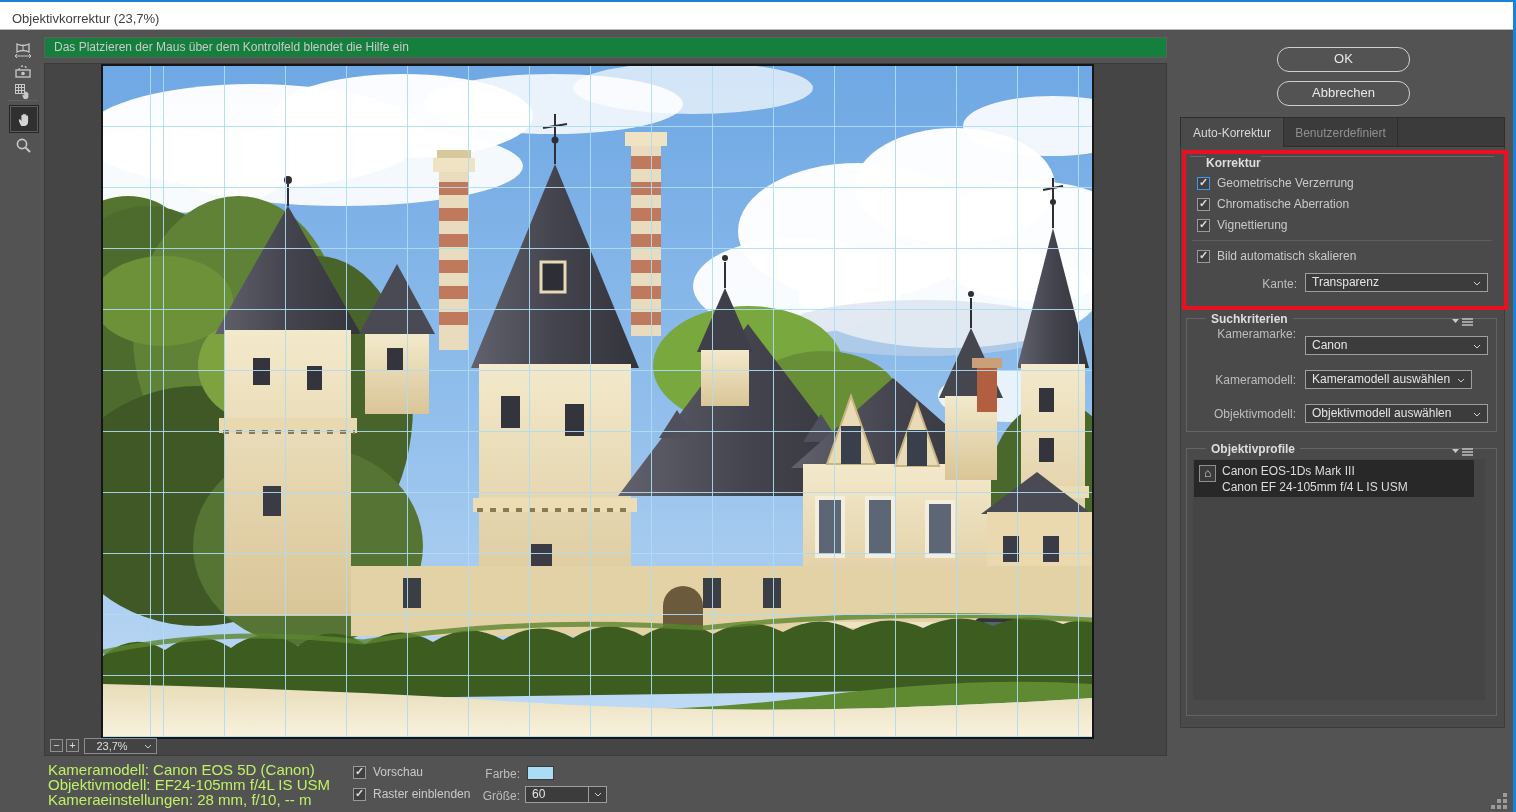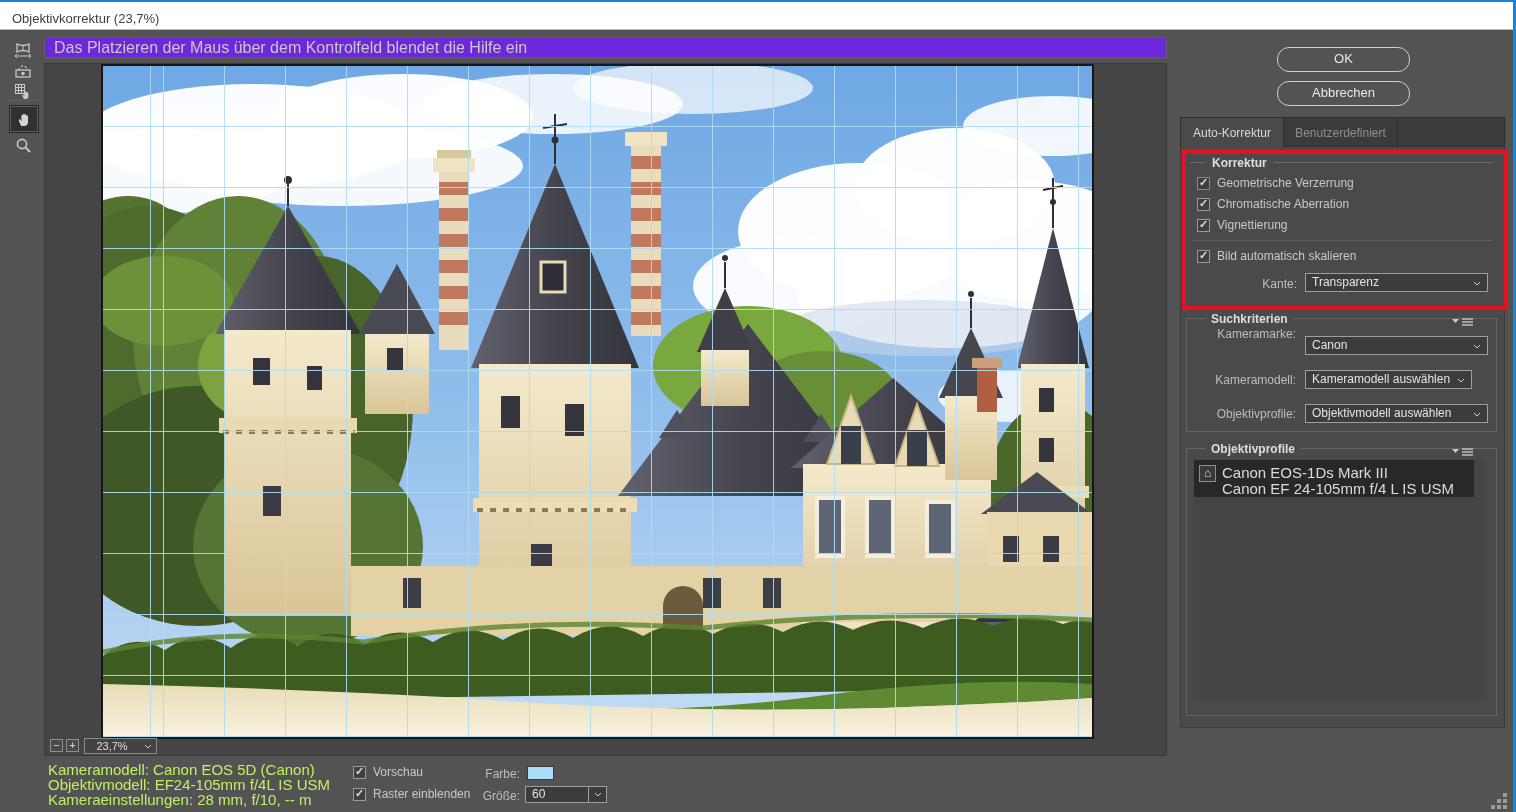--- a/index.html
+++ b/index.html
@@ -12,22 +12,22 @@
   .accent-right{right:0;top:0;width:3px;height:812px;background:#1a82d8;z-index:60}
   .titlebar{left:0;top:2px;width:1516px;height:28px;background:#ffffff;border-bottom:1px solid #b9b9b9;box-sizing:border-box}
   .title{left:12px;top:9px;font-size:13px;color:#404040}
 
   
   .tool{left:9px;width:28px;height:22px;display:flex;align-items:center;justify-content:center}
   .tool.sel{background:#303030;border:1px solid #262626;box-shadow:inset 0 0 0 1px #5c5c5c;height:26px}
   .tb-div{left:8px;width:30px;height:1px;background:#616161}
 
   
-  .helpbar{left:44px;top:37px;width:1123px;height:21px;background:#6d28d9;border:1px solid #5f5f5f;box-sizing:border-box;
-           color:#c9c9c9;font-size:16px;line-height:19px;padding-left:9px}
+  .helpbar{left:44px;top:37px;width:1123px;height:21px;background:#15803d;border:1px solid #5f5f5f;box-sizing:border-box;
+           color:#c9c9c9;font-size:12px;line-height:19px;padding-left:9px}
 
   
   .preview{left:44px;top:63px;width:1123px;height:693px;background:#454545;border:1px solid #3a3a3a;box-sizing:border-box}
   .photo{left:103px;top:66px;width:989px;height:671px;box-shadow:0 0 0 2px #161616}
   .grid-overlay{left:0;top:0;width:989px;height:671px;
     background-image:
       repeating-linear-gradient(to right, rgba(173,221,244,.9) 0 1px, transparent 1px 61px),
       repeating-linear-gradient(to bottom, rgba(173,221,244,.9) 0 1px, transparent 1px 61px);
     background-position:60px 60px}
 
@@ -56,41 +56,41 @@
   .btn{left:1277px;width:131px;height:23px;border:1px solid #cfcfcf;border-radius:12px;background:transparent;
        color:#e8e8e8;font-size:13px;line-height:21px;text-align:center}
   .tabbar{left:1180px;top:117px;width:325px;height:30px;background:#3b3b3b;border:1px solid #2e2e2e;box-sizing:border-box}
   .tab{position:absolute;top:0;height:30px;font-size:12px;line-height:30px;text-align:center;box-sizing:border-box}
   .tab.active{left:0;width:103px;background:#4a4a4a;color:#d9d9d9;border-right:1px solid #2e2e2e}
   .tab.inactive{left:103px;width:114px;color:#8f8f8f;border-right:1px solid #2e2e2e}
   .panel{left:1180px;top:147px;width:325px;height:581px;background:#4a4a4a;border:1px solid #3c3c3c;border-top:none;box-sizing:border-box}
 
   .red-box{left:1182px;top:150px;width:326px;height:160px;border:4px solid #e81123;box-sizing:border-box;z-index:50;pointer-events:none}
 
-  .head-row{display:flex;align-items:center;height:13px;gap:6px}
+  .head-row{display:flex;height:13px;}
   .head-label{font-size:12px;font-weight:bold;color:#dedede;white-space:nowrap}
   .hline{height:1px;background:#6a6a6a}
   .hflex{flex:1}
 
   .cb-row{display:flex;align-items:flex-end;gap:7px;height:14px}
   .cb-row .optlabel{white-space:nowrap}
   .divider{height:1px;background:#5e5e5e}
 
   .dd{height:19px;background:#3c3c3c;border:1px solid #9e9e9e;box-sizing:border-box;color:#e4e4e4;font-size:12px;
       line-height:17px;padding:0 20px 0 6px;white-space:nowrap;overflow:hidden}
   .dd .chev{position:absolute;right:6px;top:7px}
 
   .fieldset{border:1px solid #646464;box-sizing:border-box}
   .group-title{font-size:12px;font-weight:bold;color:#dedede;background:#4a4a4a;padding:0 5px;white-space:nowrap}
 
   .listbox{left:1193px;top:459px;width:292px;height:241px;background:#454545}
   .listitem{left:1194px;top:460px;width:280px;height:37px;background:#282828}
   .homebox{left:5px;top:5px;width:17px;height:17px;background:#3a3a3a;border:1px solid #8f8f8f;box-sizing:border-box;
            color:#d8d8d8;font-size:12px;line-height:15px;text-align:center}
-  .profline{left:28px;font-size:15px;color:#dcdcdc;white-space:nowrap}
+  .profline{left:28px;font-size:12px;color:#dcdcdc;white-space:nowrap}
 
   .grip-dot{width:4px;height:4px;background:#9b9b9b;position:absolute}
 </style>
 </head>
 <body>
 
 <div class="abs accent-top"></div>
 <div class="abs accent-right"></div>
 <div class="abs titlebar">
   <div class="abs title">Objektivkorrektur (23,7%)</div>
@@ -400,21 +400,21 @@
       <polyline points="1,1 4,4 7,1" stroke="#cfcfcf" fill="none"></polyline>
     </svg>
 </div>
 <div class="abs rlabel" style="left:1178px;top:373px;width:118px">Kameramodell:</div>
 <div class="abs dd" style="left:1305px;top:370px;width:167px">
   <span>Kameramodell auswählen</span>
   <svg class="chev" width="8" height="5">
       <polyline points="1,1 4,4 7,1" stroke="#cfcfcf" fill="none"></polyline>
     </svg>
 </div>
-<div class="abs rlabel" style="left:1178px;top:407px;width:118px">Objektivprofile:</div>
+<div class="abs rlabel" style="left:1178px;top:407px;width:118px">Objektivmodell:</div>
 <div class="abs dd" style="left:1305px;top:404px;width:183px">
   <span>Objektivmodell auswählen</span>
   <svg class="chev" width="8" height="5">
       <polyline points="1,1 4,4 7,1" stroke="#cfcfcf" fill="none"></polyline>
     </svg>
 </div>
 
 <div class="abs fieldset" style="left:1186px;top:448px;width:311px;height:268px"></div>
 <div class="abs group-title" style="left:1206px;top:442px">Objektivprofile</div>
 <div class="abs" style="left:1452px;top:443px">

